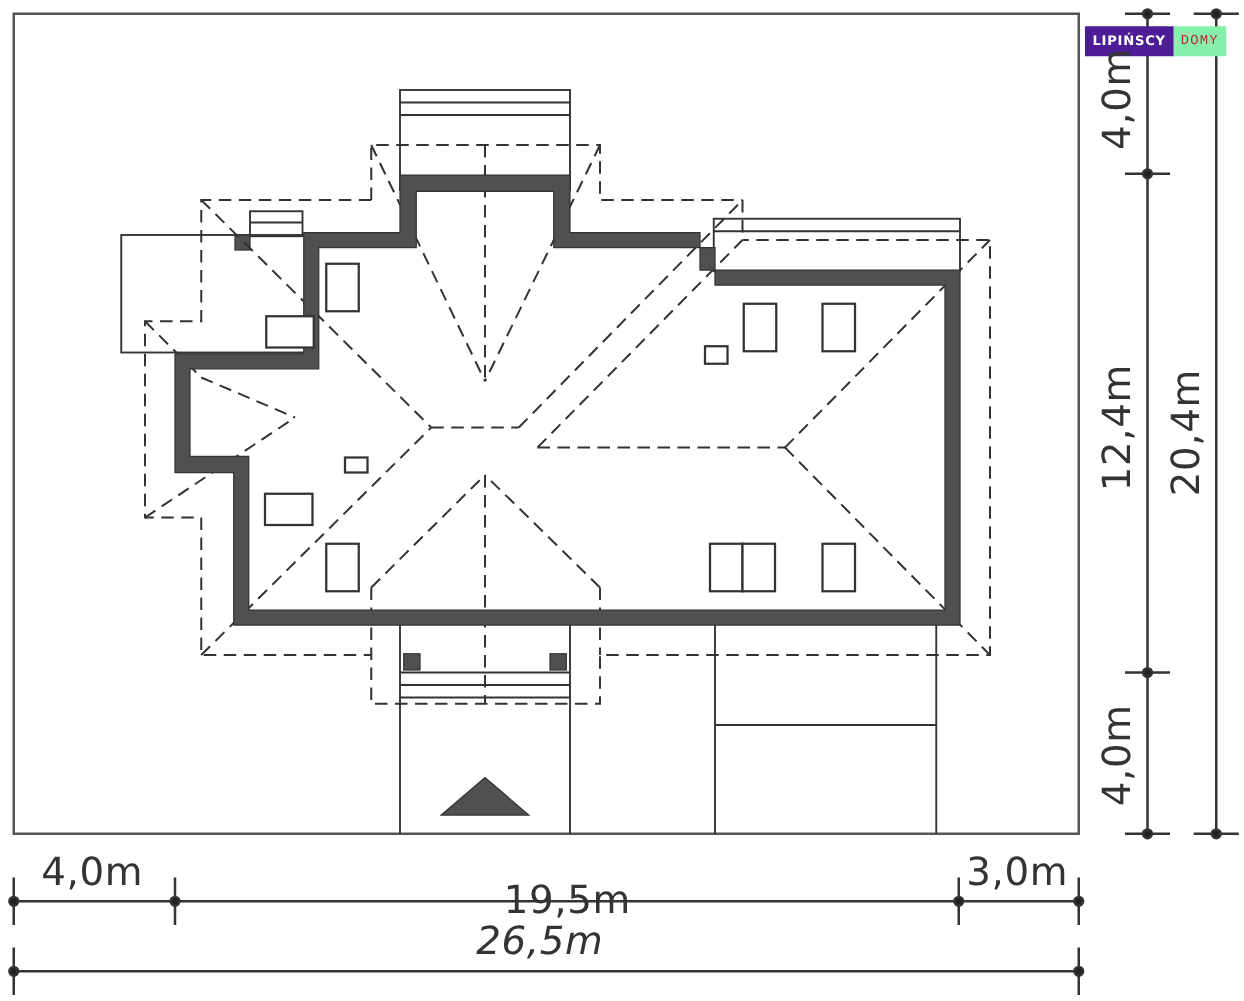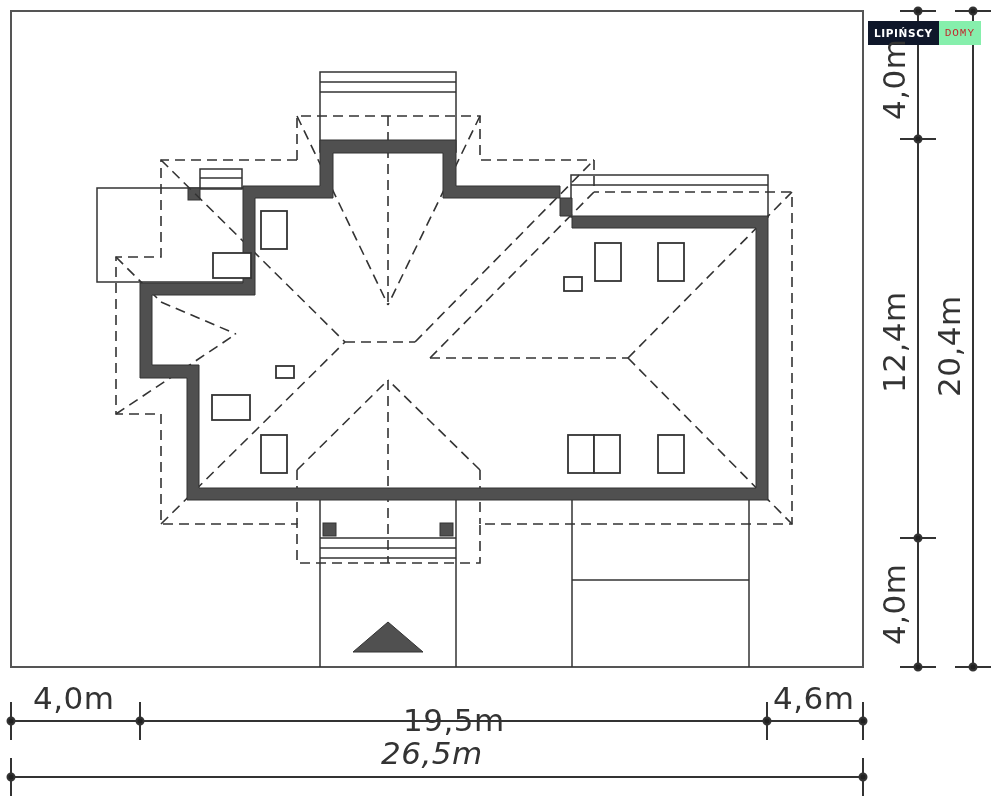--- a/index.html
+++ b/index.html
@@ -1,21 +1,21 @@
 <!DOCTYPE html>
 <html><head>
 <meta charset="utf-8">
 <style>
   html, body { margin:0; padding:0; background:#ffffff; }
   body { width:995px; height:801px; position:relative; overflow:hidden; font-family:"DejaVu Sans", sans-serif; }
   svg { position:absolute; left:0; top:0; }
   .dim { position:absolute; font-family:"DejaVu Sans", sans-serif; font-size:31px; color:#333; line-height:1; white-space:nowrap; letter-spacing:0.5px; }
   .vdim { transform-origin:left top; transform:rotate(-90deg); }
   .logo { position:absolute; left:868px; top:21px; height:24px; display:flex; align-items:center; }
-  .logo .brand { background:#0f172a; color:#fff; font-weight:bold; font-size:10.5px; padding:0 6px; height:24px; line-height:24px; letter-spacing:0.6px; font-family:"DejaVu Sans", sans-serif;text-align:right; }
+  .logo .brand { background:#4c1d95; color:#fff; font-weight:bold; font-size:10.5px; padding:0 6px; height:24px; line-height:24px; letter-spacing:0.6px; font-family:"DejaVu Sans", sans-serif;text-align:right; }
   .logo .sub { background:#86efac; color:#c0282d; font-size:11px; padding:0 6px; height:24px; line-height:24px; letter-spacing:1px; font-family:Liberation Mono, monospace; }
 </style>
 </head>
 <body>
 
 <svg width="995" height="801" viewBox="0 0 995 801" xmlns="http://www.w3.org/2000/svg">
 
   <rect x="11" y="11" width="852" height="656" fill="none" stroke="#555" stroke-width="2"></rect>
 
   <rect x="97" y="188" width="156" height="94" fill="none" stroke="#333" stroke-width="1.5"></rect>
@@ -132,19 +132,19 @@
   </g>
 </svg>
 
 <div class="logo">
   <span class="brand">LIPIŃSCY</span>
   <span class="sub">DOMY</span>
 </div>
 
 <div class="dim" style="left:33px; top:683px;">4,0m</div>
 <div class="dim" style="left:403px; top:705px;">19,5m</div>
-<div class="dim" style="left:773px; top:683px;">4,6m</div>
+<div class="dim" style="left:773px; top:683px;">3,0m</div>
 <div class="dim" style="left:381px; top:738px;font-style:italic;">26,5m</div>
 
 <div class="dim vdim" style="left:879px; top:120px;">4,0m</div>
 <div class="dim vdim" style="left:879px; top:393px;">12,4m</div>
 <div class="dim vdim" style="left:879px; top:645px;">4,0m</div>
 <div class="dim vdim" style="left:934px; top:397px;">20,4m</div>
 
 </body></html>

